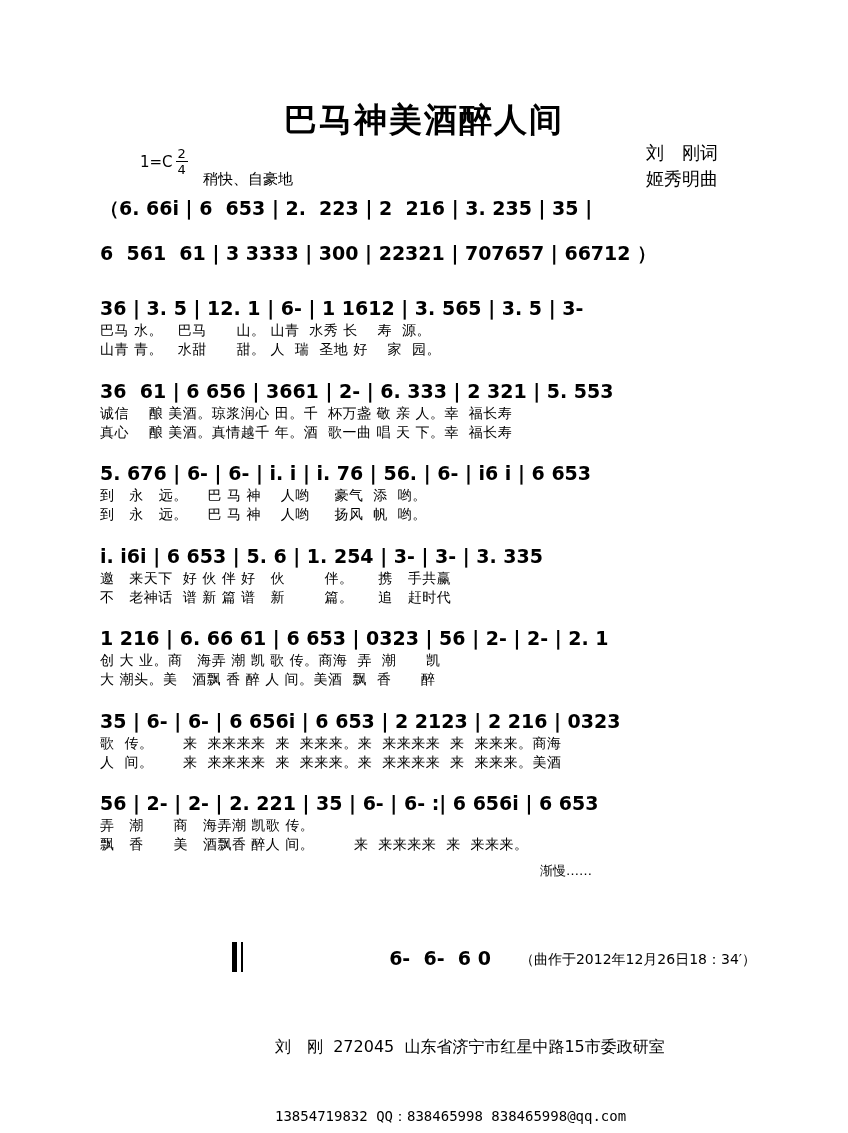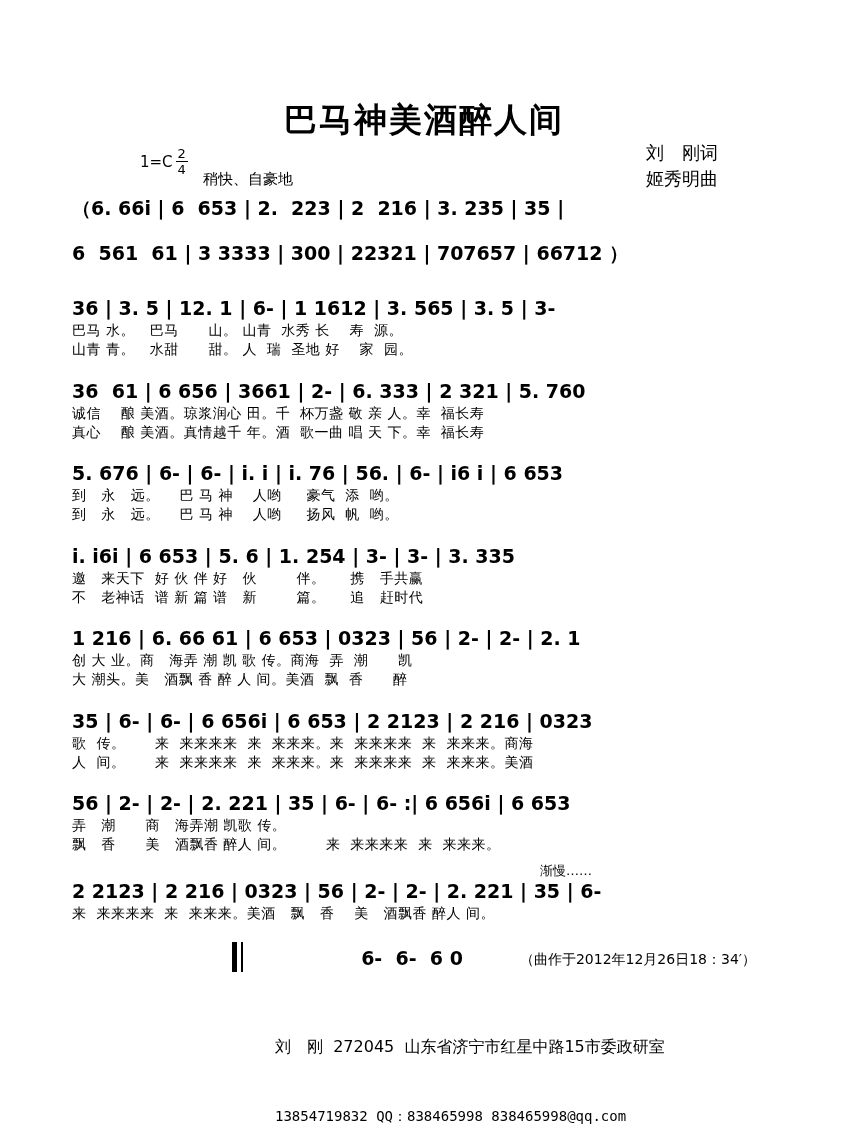--- a/index.html
+++ b/index.html
@@ -72,21 +72,21 @@
     text-align: center;
     font-family: "DejaVu Sans", sans-serif;
     font-size: 18px;
     line-height: 1.45;
   }
   .credits div { white-space: pre; }
 
   
   .system {
     position: absolute;
-    left: 72px;
+    left: 100px;
     width: 680px;
   }
   .notes {
     font-family: "DejaVu Sans", sans-serif;
     font-size: 19px;
     font-weight: bold;
     letter-spacing: 0px;
     white-space: pre;
     height: 26px;
     line-height: 26px;
@@ -171,21 +171,21 @@
     <div class="notes">6  561  61 | 3 3333 | 300 | 22321 | 707657 | 66712 ）</div>
   </div>
 
   <div class="system" style="top:295px;">
     <div class="notes">36 | 3. 5 | 12. 1 | 6- | 1 1612 | 3. 565 | 3. 5 | 3-</div>
     <div class="lyrics">巴马 水。   巴马      山。 山青  水秀 长    寿  源。</div>
     <div class="lyrics">山青 青。   水甜      甜。 人  瑞  圣地 好    家  园。</div>
   </div>
 
   <div class="system" style="top:378px;">
-    <div class="notes">36  61 | 6 656 | 3661 | 2- | 6. 333 | 2 321 | 5. 760</div>
+    <div class="notes">36  61 | 6 656 | 3661 | 2- | 6. 333 | 2 321 | 5. 553</div>
     <div class="lyrics">诚信    酿 美酒。琼浆润心 田。千  杯万盏 敬 亲 人。幸  福长寿</div>
     <div class="lyrics">真心    酿 美酒。真情越千 年。酒  歌一曲 唱 天 下。幸  福长寿</div>
   </div>
 
   <div class="system" style="top:460px;">
     <div class="notes">5. 676 | 6- | 6- | i. i | i. 76 | 56. | 6- | i6 i | 6 653</div>
     <div class="lyrics">到   永   远。    巴 马 神    人哟     豪气  添  哟。</div>
     <div class="lyrics">到   永   远。    巴 马 神    人哟     扬风  帆  哟。</div>
   </div>
 
@@ -208,24 +208,20 @@
   </div>
 
   <div class="system" style="top:790px;">
     <div class="notes">56 | 2- | 2- | 2. 221 | 35 | 6- | 6- :| 6 656i | 6 653</div>
     <div class="lyrics">弄   潮      商   海弄潮 凯歌 传。</div>
     <div class="lyrics">飘   香      美   酒飘香 醉人 间。        来  来来来来  来  来来来。</div>
   </div>
 
   <div class="slow-mark">渐慢……</div>
 
-  <div class="system" style="top:878px;">
-    <div class="notes">2 2123 | 2 216 | 0323 | 56 | 2- | 2- | 2. 221 | 35 | 6-</div>
-    <div class="lyrics">来  来来来来  来  来来来。美酒   飘   香    美   酒飘香 醉人 间。</div>
-  </div>
 
   <div class="system" style="top:945px;text-align:center;">
     <div class="notes">6-  6-  6 0</div>
   </div>
   <div class="endbar"></div>
   <div class="endbar2"></div>
 
   <div class="footnote">（曲作于2012年12月26日18：34′）</div>
 
   <div class="contact">

